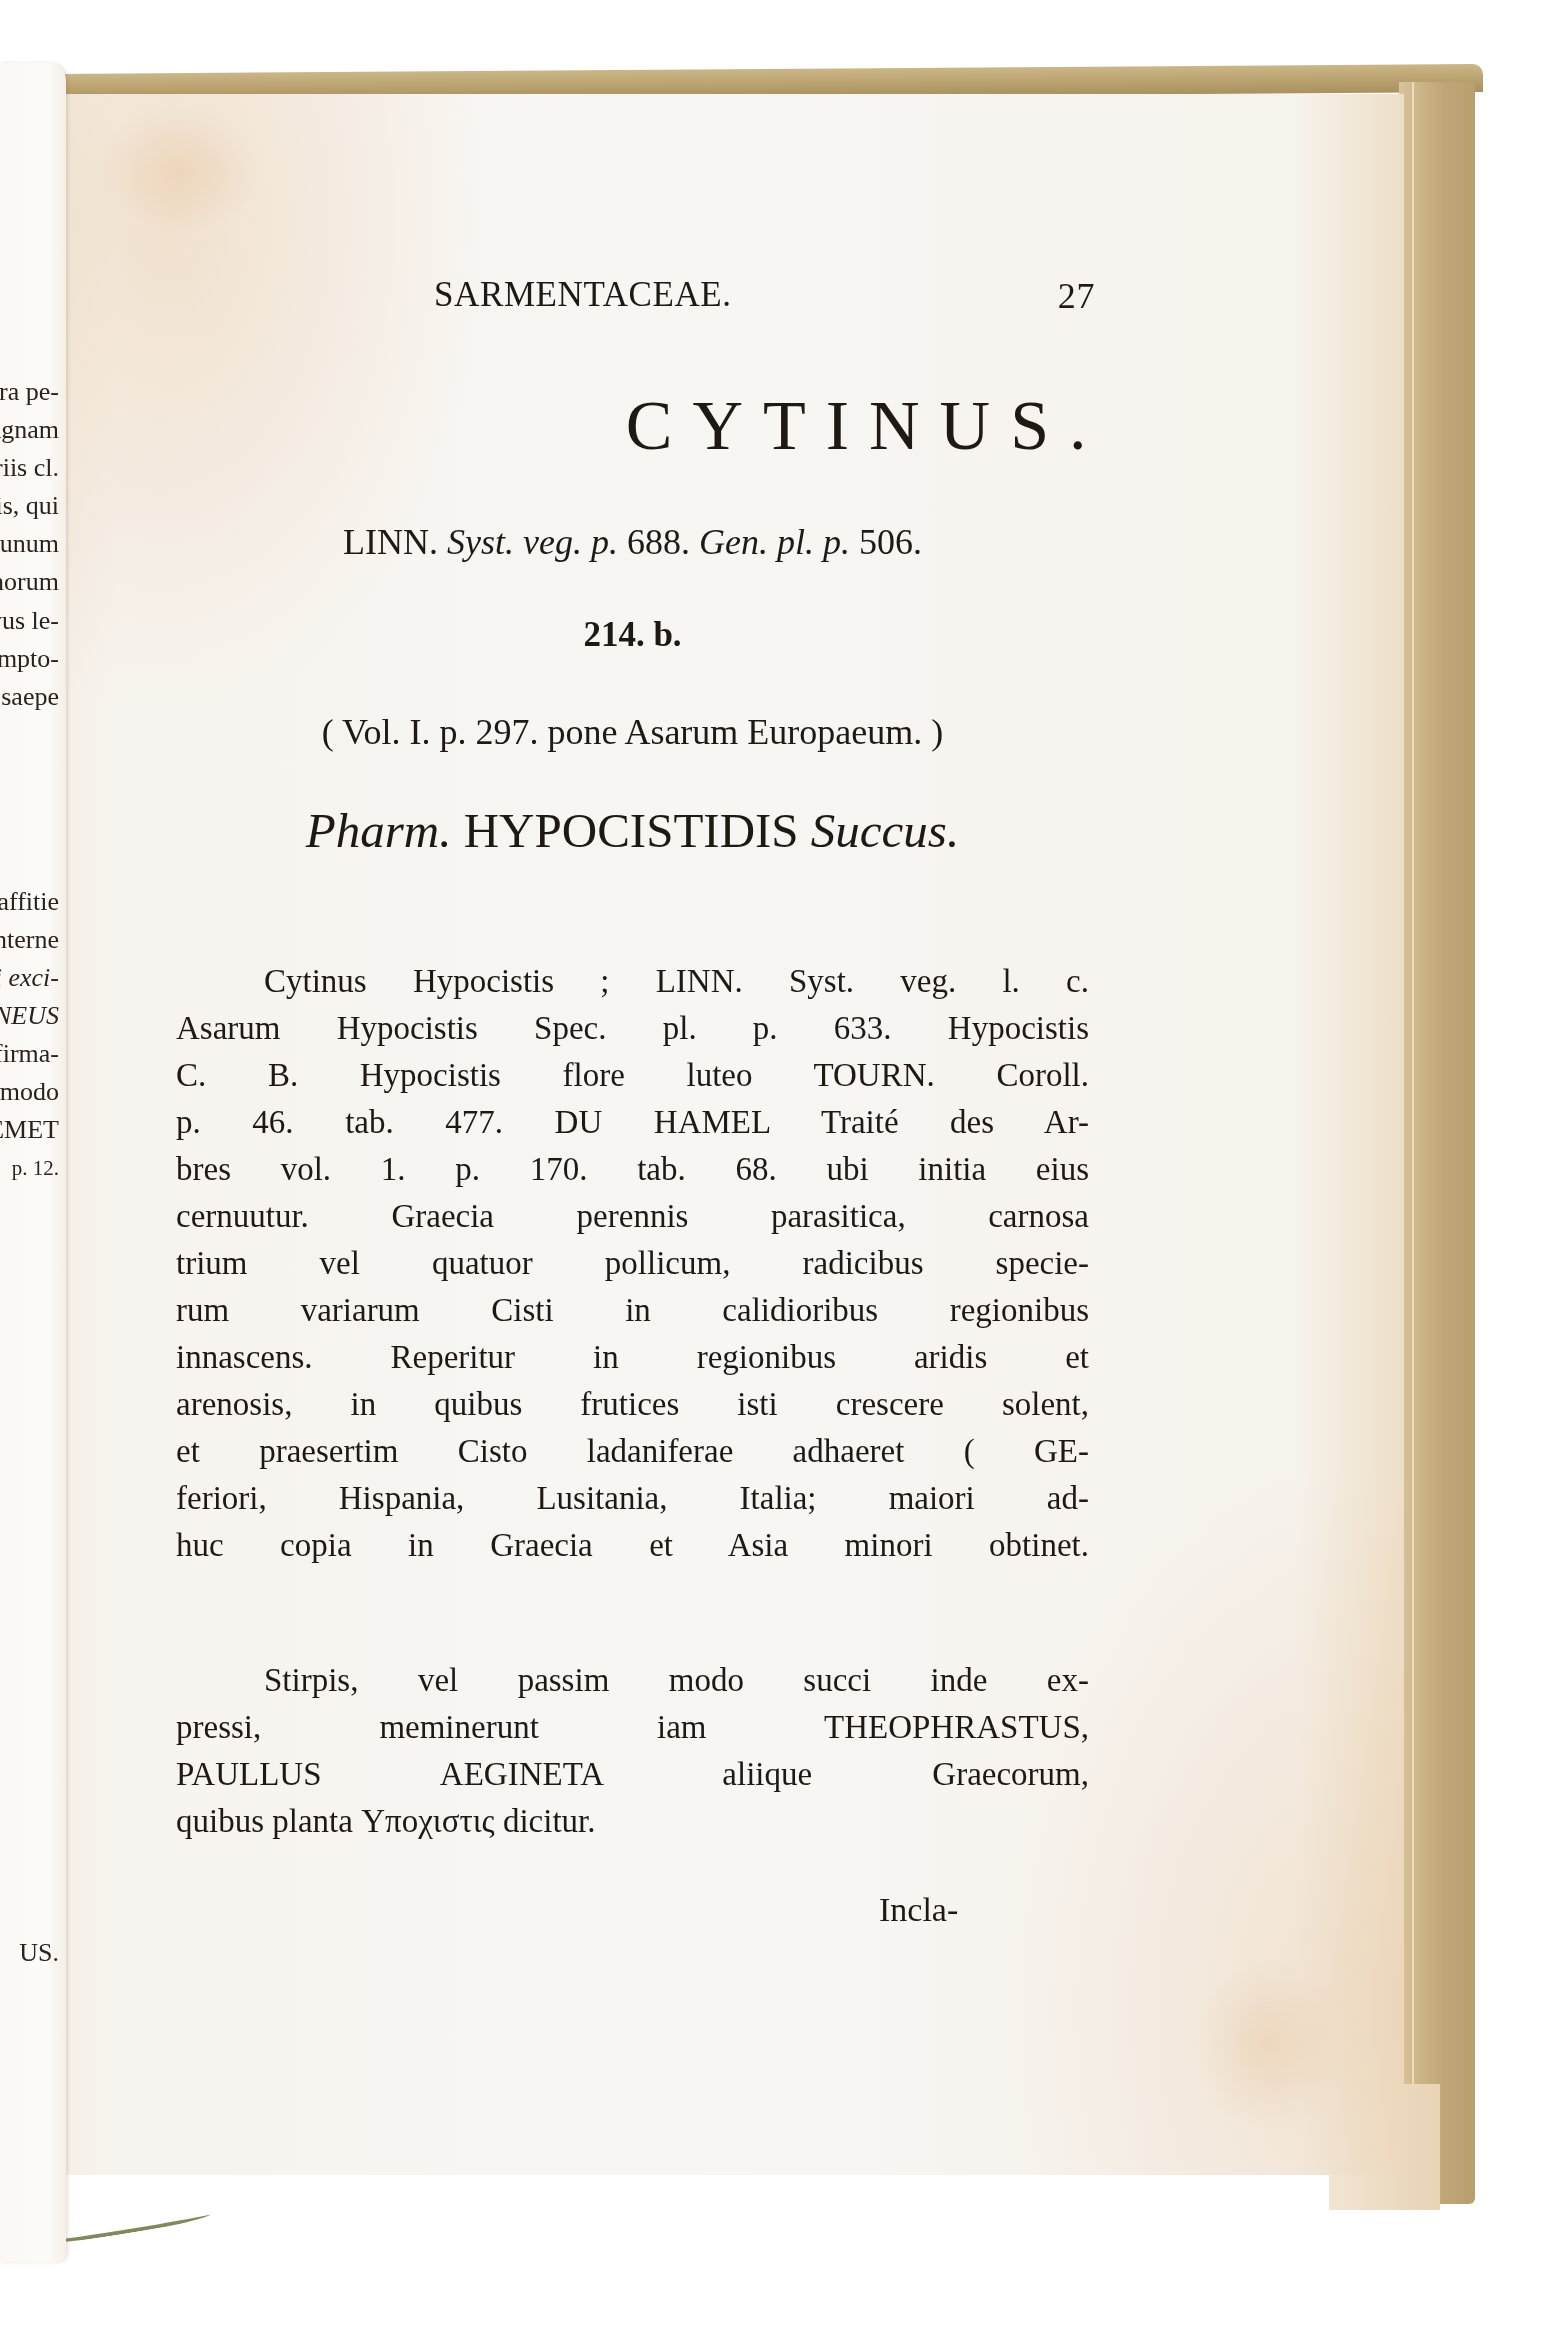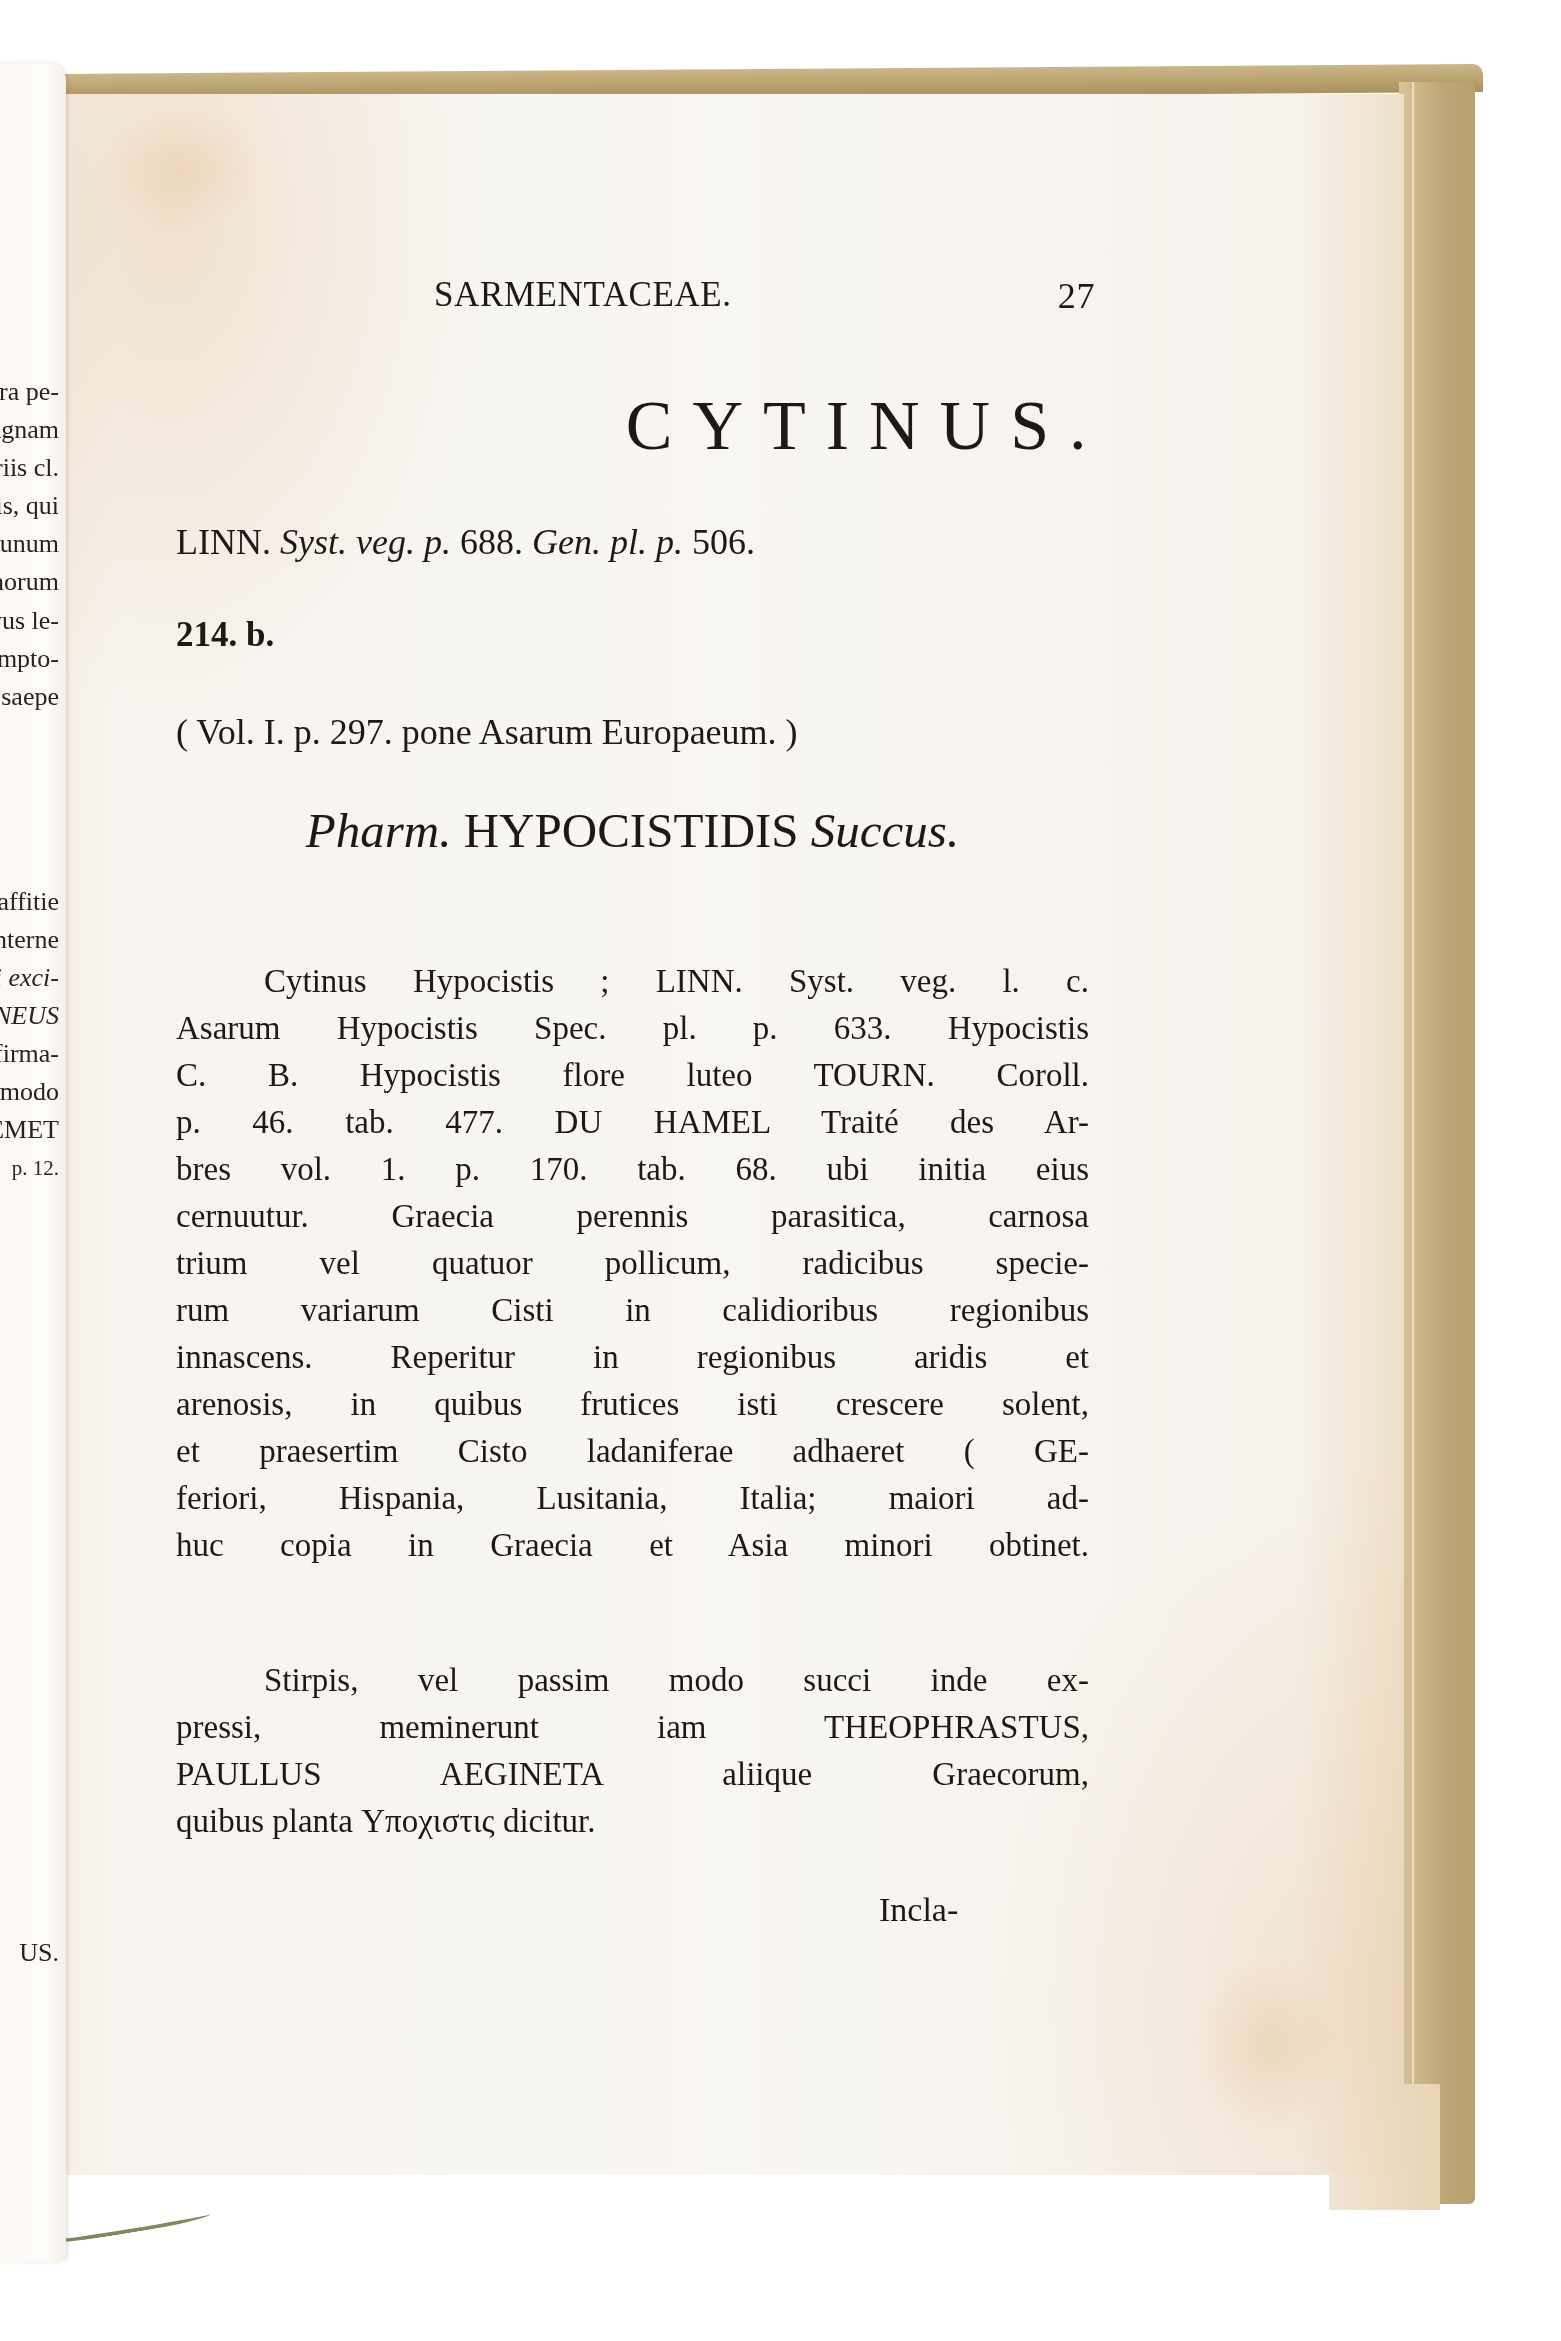--- a/index.html
+++ b/index.html
@@ -137,21 +137,21 @@
       top: 111px;
       text-align: right;
       font-size: 70px;
       letter-spacing: 20px;
       padding-left: 17.6px;
     }
 
     .center-line {
       position: absolute;
       left: 0; width: 100%;
-      text-align: left;
+      text-align: center;
       font-size: 36px;
     }
     .ref-line { top: 246px; }
     .ref-line .it, .body .it { font-style: italic; }
     .num-line { top: 340px; font-weight: bold; font-size: 35px; }
     .vol-line { top: 436px; font-size: 36px; }
 
     .pharm-line {
       position: absolute;
       left: 0; width: 100%;

